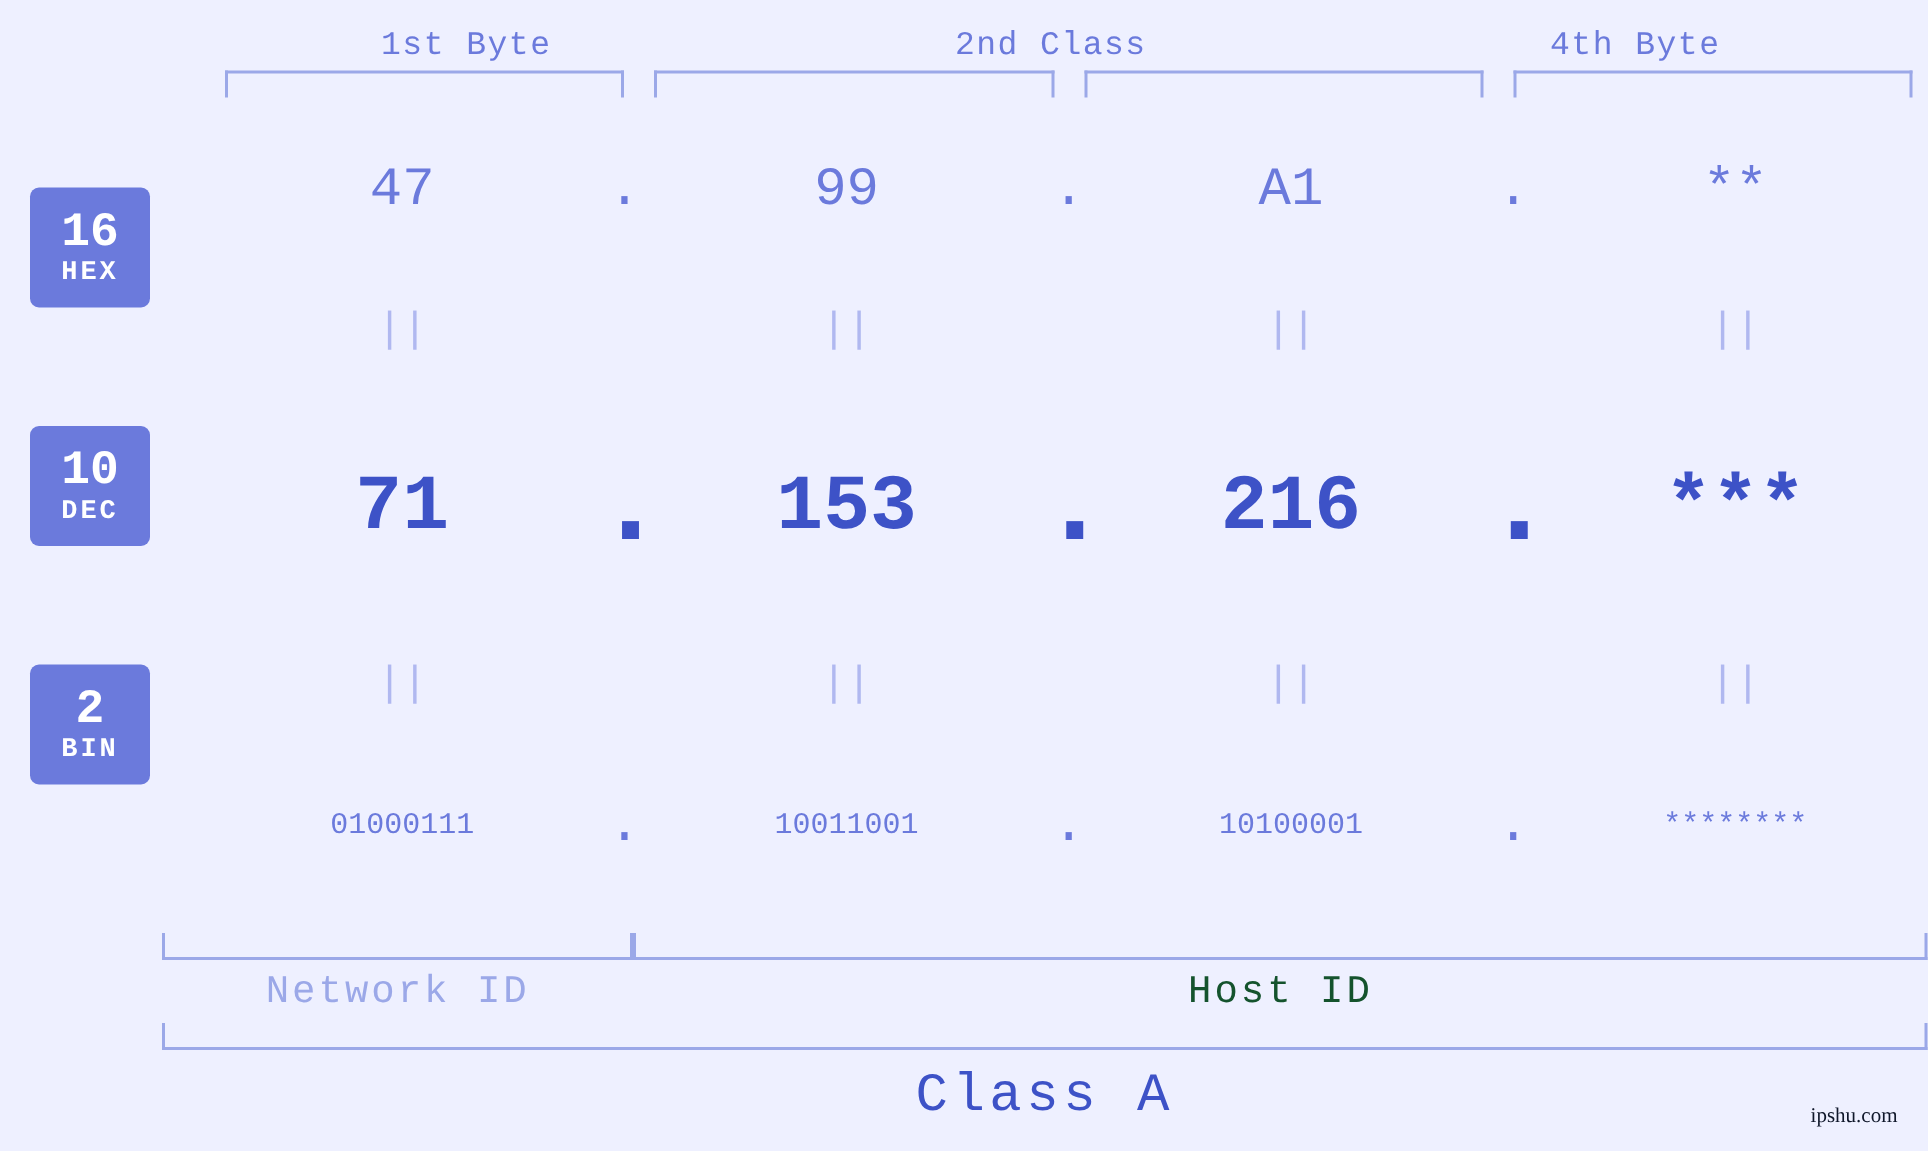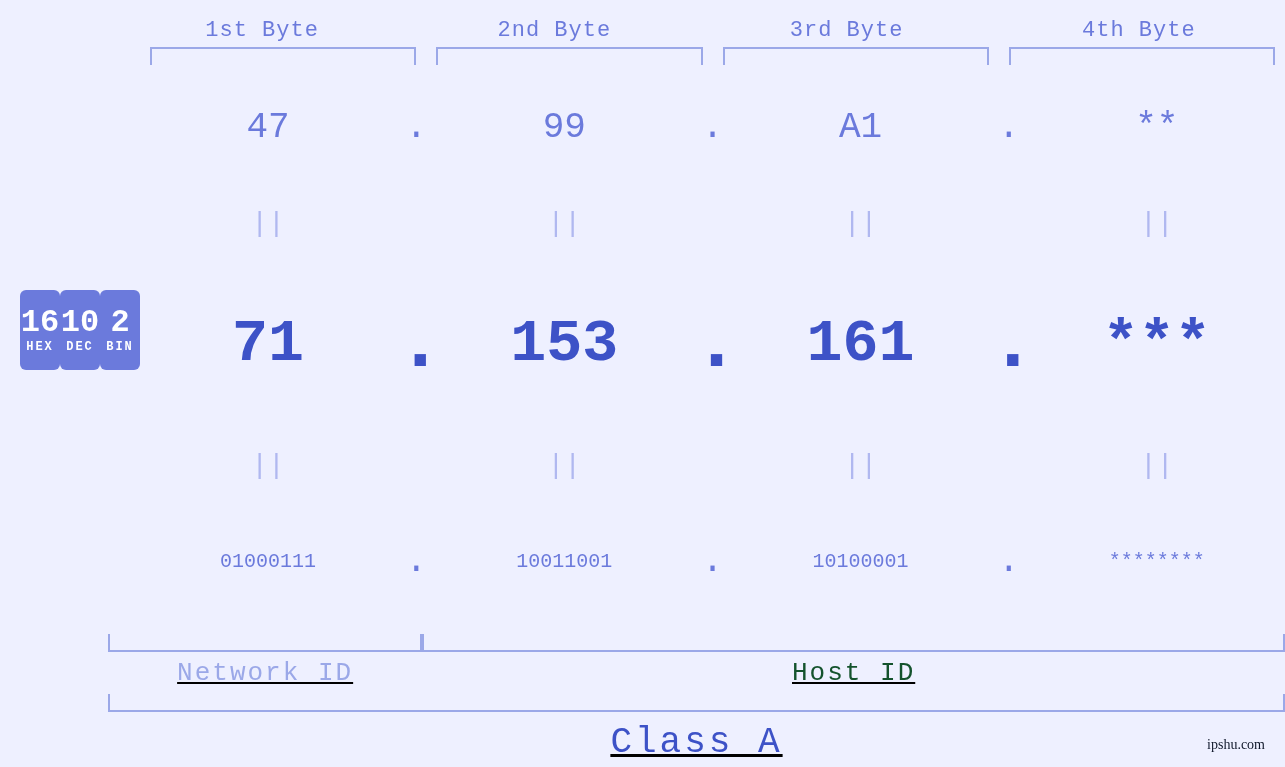--- a/index.html
+++ b/index.html
@@ -80,22 +80,22 @@
     .content-area {
       display: flex;
       width: 100%;
       flex: 1;
       align-items: stretch;
     }
 
     .left-labels {
       width: 140px;
       display: flex;
+      flex-direction: column;
       justify-content: space-around;
-      align-items: center;
       padding: 20px 0 60px 20px;
     }
 
     .base-badge {
       width: 80px;
       height: 80px;
       background: #6b7adc;
       border-radius: 6px;
       display: flex;
       flex-direction: column;
@@ -104,21 +104,21 @@
       color: white;
     }
 
     .base-number {
       font-size: 32px;
       font-weight: 700;
       line-height: 1.1;
     }
 
     .base-label {
-      font-size: 12px;
+      font-size: 18px;
       font-weight: 600;
       letter-spacing: 2px;
     }
 
     .rows-area {
       flex: 1;
       display: flex;
       flex-direction: column;
       justify-content: space-around;
       padding: 10px 0 20px 0;
@@ -132,43 +132,42 @@
     }
 
     .byte-cell {
       flex: 1;
       text-align: center;
       color: #6b7adc;
       font-family: 'Courier New', Courier, monospace;
     }
 
     .byte-cell.hex-row { font-size: 36px; }
-    .byte-cell.dec-row { font-size: 60px; font-weight: 700; color: #3d52c7; }
+    .byte-cell.dec-row { font-size: 52px; font-weight: 700; color: #3d52c7; }
     .byte-cell.bin-row { font-size: 20px; }
 
     .separator {
       font-size: 80px;
       font-weight: 700;
       color: #3d52c7;
       width: 40px;
       text-align: center;
     }
 
     .separator.small {
       font-size: 36px;
       font-weight: 400;
       color: #6b7adc;
     }
 
     
     .bottom-section {
       width: 100%;
       padding-left: 108px;
-      margin-bottom: 4px;
-      text-decoration: underline;
+      margin-bottom: 16px;
     }
 
     .bracket-bottom-row {
       display: flex;
       width: 100%;
     }
 
     .network-bracket {
       width: calc(25% + 20px);
       height: 18px;
@@ -317,22 +316,21 @@
       width: 40px;
     }
   </style>
 </head>
 <body>
 
 <div class="main-container">
 
   <div class="byte-headers">
     <div class="byte-header">1st Byte</div>
-    <div class="byte-header">2nd Byte</div>
-    <div class="byte-header">3rd Byte</div>
+    <div class="byte-header">2nd Class</div>
     <div class="byte-header">4th Byte</div>
   </div>
 
   <div class="bracket-top-row">
     <div class="bracket-top">
         <div class="right-tick"></div>
       </div>
     <div class="bracket-top">
         <div class="right-tick"></div>
       </div>
@@ -381,21 +379,21 @@
         <div class="eq-cell">||</div>
         <div class="sep-spacer"></div>
         <div class="eq-cell">||</div>
       </div>
 
       <div class="data-row">
         <div class="byte-cell dec-row">71</div>
         <div class="separator">.</div>
         <div class="byte-cell dec-row">153</div>
         <div class="separator">.</div>
-        <div class="byte-cell dec-row">161</div>
+        <div class="byte-cell dec-row">216</div>
         <div class="separator">.</div>
         <div class="byte-cell dec-row">***</div>
       </div>
 
       <div class="eq-between">
         <div class="eq-cell">||</div>
         <div class="sep-spacer"></div>
         <div class="eq-cell">||</div>
         <div class="sep-spacer"></div>
         <div class="eq-cell">||</div>

